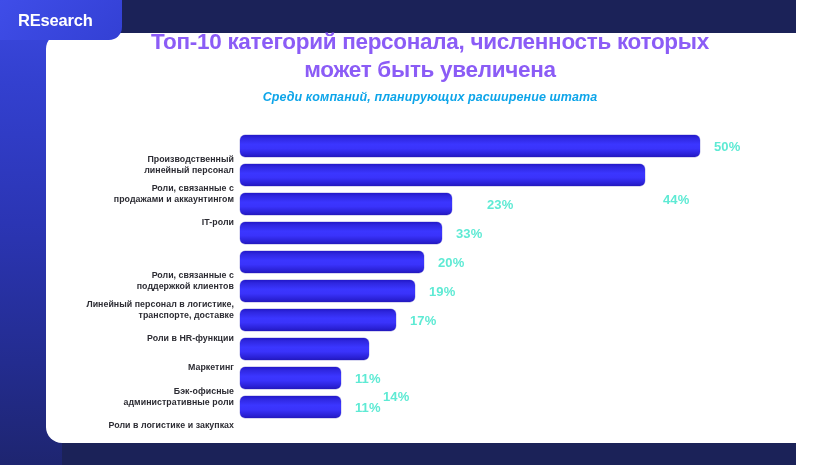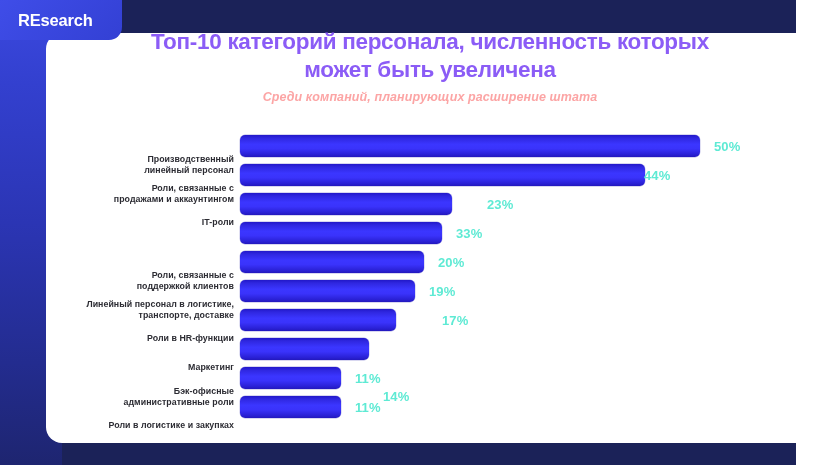--- a/index.html
+++ b/index.html
@@ -85,21 +85,21 @@
   }
   .chart-subtitle {
     position: absolute;
     left: 120px;
     top: 90px;
     width: 620px;
     text-align: center;
     font-size: 12.5px;
     font-style: italic;
     font-weight: 600;
-    color: #fca5a5;
+    color: #0ea5e9;
     letter-spacing: 0.1px;
     z-index: 5;
   }
 
   
   .plot {
     position: absolute;
     left: 46px;
     top: 131px;
     width: 766px;
@@ -179,21 +179,21 @@
         <div class="bar-track">
           <div class="bar-fill" style="width: 460px;"></div>
         </div>
         <div class="bar-value" style="left: 668px;">50%</div>
       </div>
       <div class="bar-row" style="top: 33px;">
         <div class="bar-label">Роли, связанные с<br>продажами и аккаунтингом</div>
         <div class="bar-track">
           <div class="bar-fill" style="width: 405px;"></div>
         </div>
-        <div class="bar-value" style="left: 598px;">44%</div>
+        <div class="bar-value" style="left: 617px; margin-top: 24px;">44%</div>
       </div>
       <div class="bar-row" style="top: 62px;">
         <div class="bar-label">IT-роли</div>
         <div class="bar-track">
           <div class="bar-fill" style="width: 212px;"></div>
         </div>
         <div class="bar-value" style="left: 420px; margin-left: 21px;">23%</div>
       </div>
       <div class="bar-row" style="top: 91px;">
         <div class="bar-track">
@@ -213,21 +213,21 @@
         <div class="bar-track">
           <div class="bar-fill" style="width: 175px;"></div>
         </div>
         <div class="bar-value" style="left: 383px;">19%</div>
       </div>
       <div class="bar-row" style="top: 178px;">
         <div class="bar-label">Роли в HR-функции</div>
         <div class="bar-track">
           <div class="bar-fill" style="width: 156px;"></div>
         </div>
-        <div class="bar-value" style="left: 364px; margin-left: 32px;">17%</div>
+        <div class="bar-value" style="left: 364px;">17%</div>
       </div>
       <div class="bar-row" style="top: 207px;">
         <div class="bar-label">Маркетинг</div>
         <div class="bar-track">
           <div class="bar-fill" style="width: 129px;"></div>
         </div>
         <div class="bar-value" style="left: 337px; margin-top: 47px;">14%</div>
       </div>
       <div class="bar-row" style="top: 236px;">
         <div class="bar-label">Бэк-офисные<br>административные роли</div>

